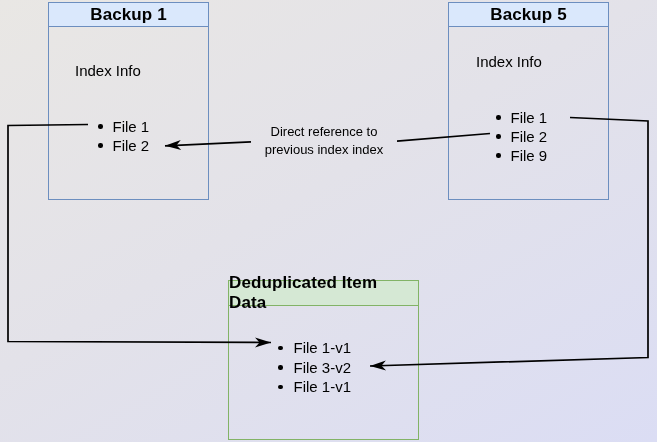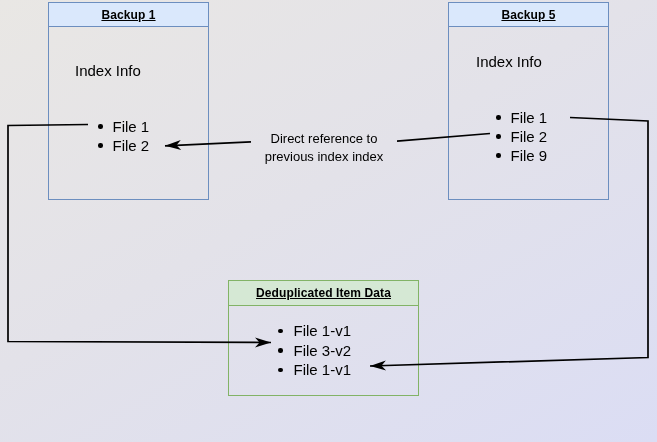--- a/index.html
+++ b/index.html
@@ -29,24 +29,23 @@
   .node.blue   { border-color: var(--blue-stroke, #6c8ebf); }
   .node.green  { border-color: var(--green-stroke, #82b366); }
 
   .node-header {
     box-sizing: border-box;
     width: 100%;
     border-bottom: 1px solid;
     display: flex;
     align-items: center;
     justify-content: center;
-    font-size: 12px;
+    font-size: 17px;
     font-weight: bold;
     letter-spacing: 0.1px;
-    text-decoration: underline;
   }
   .blue  .node-header { background: var(--blue-fill, #dae8fc);  border-color: var(--blue-stroke, #6c8ebf); height: 24px; }
   .green .node-header { background: var(--green-fill, #d5e8d4); border-color: var(--green-stroke, #82b366); height: 25px; }
 
   .node-subtitle {
     position: absolute;
     font-size: 15px;
     line-height: 18px;
     white-space: nowrap;
   }
@@ -65,41 +64,40 @@
     height: 4.5px;
     border-radius: 50%;
     background: var(--text-color, #000);
     margin-right: 10px;
     flex: 0 0 auto;
   }
 
   
   #backup1 { left: 48px;  top: 2px;   width: 161px; height: 198px; }
   #backup2 { left: 448px; top: 2px;   width: 161px; height: 198px; }
-  #dedup   { left: 228px; top: 280px; width: 191px; height: 116px; }
+  #dedup   { left: 228px; top: 280px; width: 191px; height: 160px; }
 
   #backup1 .node-subtitle { left: 26px; top: 59px; }
   #backup2 .node-subtitle { left: 27px; top: 50px; }
 
   #backup1 .item-list { left: 49px; top: 114px; }
   #backup2 .item-list { left: 47px; top: 105px; }
-  #dedup   .item-list { left: 49px; top: 40px; }
+  #dedup   .item-list { left: 49px; top: 57px; }
   #dedup   .bullet    { margin-right: 11px; }
 
   .edge-label {
     position: absolute;
     left: 239px;
     top: 123px;
     width: 170px;
     text-align: center;
     font-size: 13px;
     line-height: 18px;
     z-index: 4;
     white-space: nowrap;
-    margin-top: 7px;
   }
 
   svg.edges {
     position: absolute;
     left: 0;
     top: 0;
     z-index: 3;
     pointer-events: none;
   }
   svg.edges path.connector {

